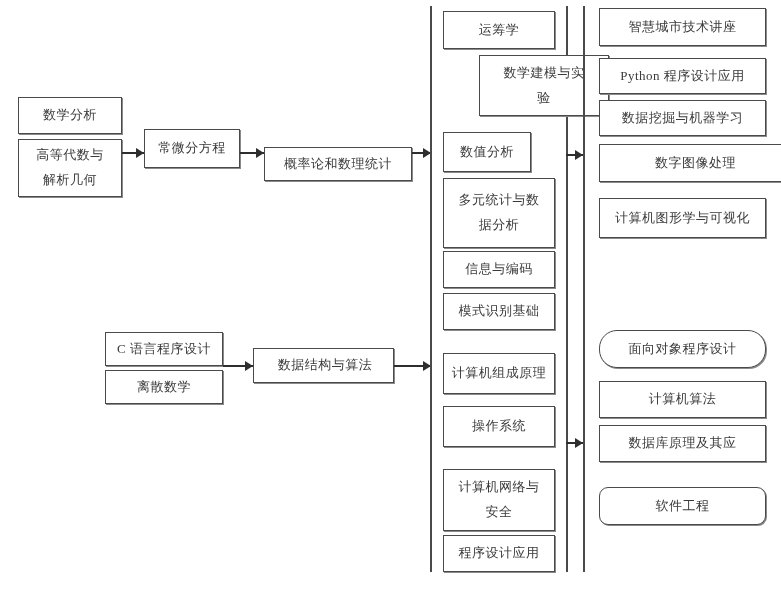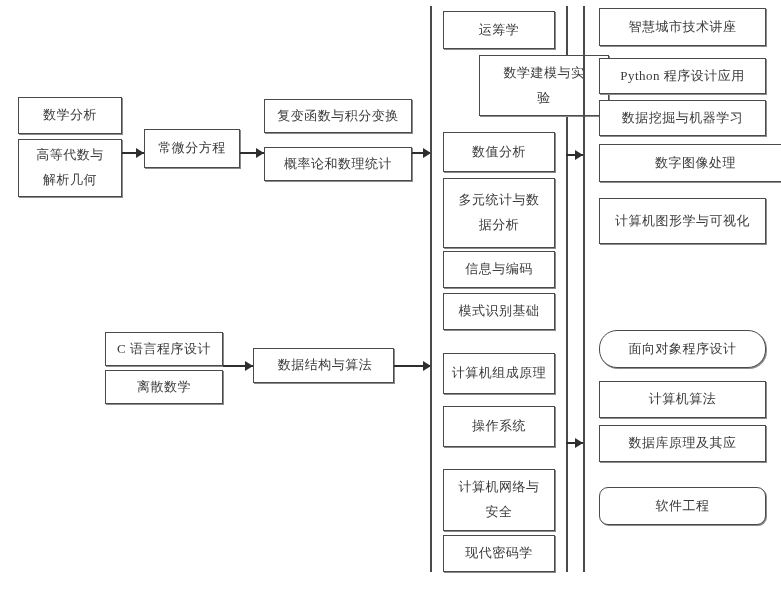--- a/index.html
+++ b/index.html
@@ -66,23 +66,20 @@
   <div class="conn" style="left:122px; top:152px; width:22px;"></div>
   <div class="arrow-head" style="left:136px; top:148px;"></div>
 
   <div class="node" style="left:144px; top:129px; width:96px; height:39px;">
     <span>常微分方程</span>
   </div>
 
   <div class="conn" style="left:240px; top:152px; width:24px;"></div>
   <div class="arrow-head" style="left:256px; top:148px;"></div>
 
-  <div class="node" style="left:264px; top:99px; width:148px; height:34px;">
-    <span>复变函数与积分变换</span>
-  </div>
 
   <div class="node" style="left:264px; top:147px; width:148px; height:34px;">
     <span>概率论和数理统计</span>
   </div>
 
   <div class="conn" style="left:412px; top:152px; width:20px;"></div>
   <div class="arrow-head" style="left:423px; top:148px;"></div>
 
   <div class="node" style="left:105px; top:332px; width:118px; height:34px;">
     <span>C 语言程序设计</span>
@@ -107,21 +104,21 @@
 
   <div class="node" style="left:443px; top:11px; width:112px; height:38px;">
     <span>运筹学</span>
   </div>
 
   <div class="node two-line" style="left:443px; top:55px; width:130px; height:61px; flex-direction:column;margin-left:36px;">
     <span>数学建模与实</span>
     <span>验</span>
   </div>
 
-  <div class="node" style="left:443px; top:132px; width:112px; height:40px;">
+  <div class="node" style="left:443px; top:132px; width:88px; height:40px;">
     <span>数值分析</span>
   </div>
 
   <div class="node two-line" style="left:443px; top:178px; width:112px; height:70px; flex-direction:column;">
     <span>多元统计与数</span>
     <span>据分析</span>
   </div>
 
   <div class="node" style="left:443px; top:251px; width:112px; height:37px;">
     <span>信息与编码</span>
@@ -138,21 +135,21 @@
   <div class="node" style="left:443px; top:406px; width:112px; height:41px;">
     <span>操作系统</span>
   </div>
 
   <div class="node two-line" style="left:443px; top:469px; width:112px; height:62px; flex-direction:column;">
     <span>计算机网络与</span>
     <span>安全</span>
   </div>
 
   <div class="node" style="left:443px; top:535px; width:112px; height:37px;">
-    <span>现代密码学</span>
+    <span>程序设计应用</span>
   </div>
 
   <div class="conn" style="left:566px; top:154px; width:18px;"></div>
   <div class="arrow-head" style="left:575px; top:150px;"></div>
 
   <div class="conn" style="left:566px; top:442px; width:18px;"></div>
   <div class="arrow-head" style="left:575px; top:438px;"></div>
 
   <div class="rail" style="left:583px; top:6px; height:566px;"></div>
 
@@ -165,21 +162,21 @@
   </div>
 
   <div class="node" style="left:599px; top:100px; width:167px; height:36px;">
     <span>数据挖掘与机器学习</span>
   </div>
 
   <div class="node" style="left:599px; top:144px; width:193px; height:38px;">
     <span>数字图像处理</span>
   </div>
 
-  <div class="node" style="left:599px; top:198px; width:167px; height:46px;">
+  <div class="node" style="left:599px; top:198px; width:167px; height:40px;">
     <span>计算机图形学与可视化</span>
   </div>
 
   <div class="node" style="left:599px; top:330px; width:167px; height:38px;border-radius:18px;">
     <span>面向对象程序设计</span>
   </div>
 
   <div class="node" style="left:599px; top:381px; width:167px; height:37px;">
     <span>计算机算法</span>
   </div>

